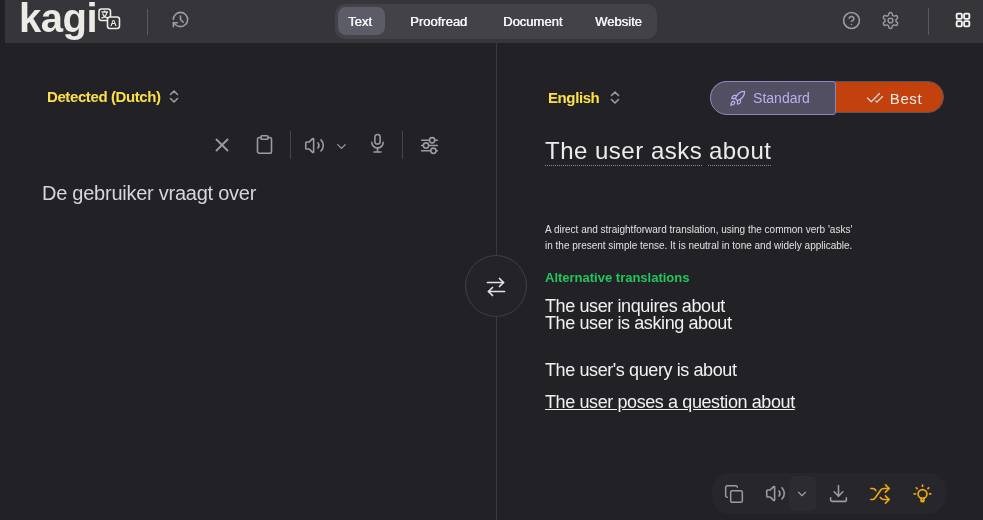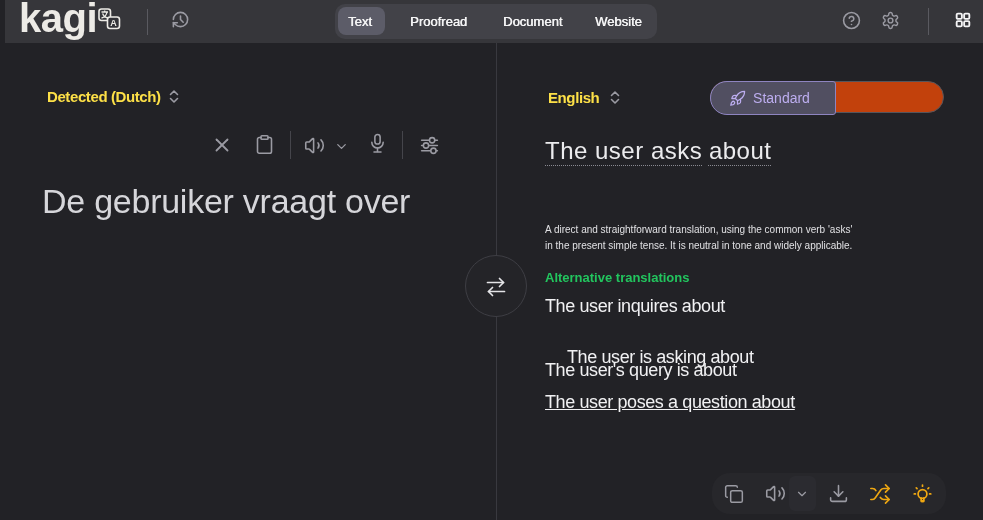--- a/index.html
+++ b/index.html
@@ -18,21 +18,21 @@
   
   #tabs { position:absolute; left:335px; top:4px; width:322px; height:35px; background:#424248; border-radius:10px; }
   #tabpill { position:absolute; left:338px; top:7px; width:47px; height:28px; background:#5c5c68; border-radius:8px; }
   .tab { position:absolute; top:13.5px; color:#f4f4f5; font-size:13px; text-shadow:0.5px 0 0 currentColor; }
 
   
   #vdiv { position:absolute; left:496px; top:43px; width:1px; height:477px; background:#39393f; }
 
   .langlabel { position:absolute; font-size:15px; font-weight:bold; letter-spacing:-0.4px; color:#fde047; }
 
-  #srctext { position:absolute; left:42px; top:182px; font-size:34px; letter-spacing:-0.25px; color:#d6d6da; }
+  #srctext { position:absolute; left:42px; top:182px; font-size:20px; letter-spacing:-0.25px; color:#d6d6da; }
 
   #heading { position:absolute; left:545px; top:136px; width:400px; font-size:24px; line-height:30px; color:#ececee; }
   #hl2 { letter-spacing:-0.35px; }
   .du { text-decoration:underline dotted #8a8a92; text-underline-offset:6px; text-decoration-thickness:1px; letter-spacing:0.5px; }
 
   #desc { position:absolute; left:545px; top:222px; width:404px; font-size:10px; line-height:15.5px; color:#e0e0e3; }
   #altlabel { position:absolute; left:545px; top:270px; font-size:13px; font-weight:bold; color:#22c55e; }
   .alt { position:absolute; left:545px; font-size:18px; letter-spacing:-0.4px; color:#f1f1f3; }
 
   
@@ -145,29 +145,36 @@
 <div id="toggle">
   <div id="seg-std">
     <svg width="17" height="17" viewBox="0 0 24 24" fill="none" stroke="#bdaef0" stroke-width="1.8" stroke-linecap="round" stroke-linejoin="round">
         <path d="M4.5 16.5c-1.5 1.26-2 5-2 5s3.74-.5 5-2c.71-.84.7-2.13-.09-2.91a2.18 2.18 0 0 0-2.91-.09z"></path>
         <path d="m12 15-3-3a22 22 0 0 1 2-3.95A12.88 12.88 0 0 1 22 2c0 2.72-.78 7.5-6 11a22.35 22.35 0 0 1-4 2z"></path>
         <path d="M9 12H4s.55-3.03 2-4c1.62-1.08 5 0 5 0"></path>
         <path d="M12 15v5s3.03-.55 4-2c1.08-1.62 0-5 0-5"></path>
       </svg>
     <span>Standard</span>
   </div>
+  <div id="seg-best">
+    <svg width="18" height="18" viewBox="0 0 24 24" fill="none" stroke="#d4d4d8" stroke-width="1.8" stroke-linecap="round" stroke-linejoin="round">
+        <path d="M18 6 7 17l-5-5"></path>
+        <path d="m22 10-7.5 7.5L13 16"></path>
+      </svg>
+    <span>Best</span>
+  </div>
 </div>
 
 <div id="heading"><span class="du">The user asks</span> <span class="du">about</span><br></div>
 
 <div id="desc">A direct and straightforward translation, using the common verb 'asks'<br>in the present simple tense. It is neutral in tone and widely applicable.</div>
 
 <div id="altlabel">Alternative translations</div>
 <div class="alt" style="top:296px;">The user inquires about</div>
-<div class="alt" style="top:347px;margin-left:22px;">The user is asking about</div>
+<div class="alt" style="top:313px;">The user is asking about</div>
 <div class="alt" style="top:360px;">The user's query is about</div>
 <div class="alt" style="top:392px;text-decoration:underline;">The user poses a question about</div>
 
 <div id="vdiv"></div>
 <div id="swap">
   <svg style="margin:19px auto;" width="24" height="24" viewBox="0 0 24 24" fill="none" stroke="#e4e4e7" stroke-width="1.7" stroke-linecap="round" stroke-linejoin="round">
     <path d="M3.5 7.5h16"></path>
       <path d="m15.5 3.5 4 4-4 4"></path>
     <path d="M20.5 16.5h-16"></path>
       <path d="m8.5 12.5-4 4 4 4"></path>

